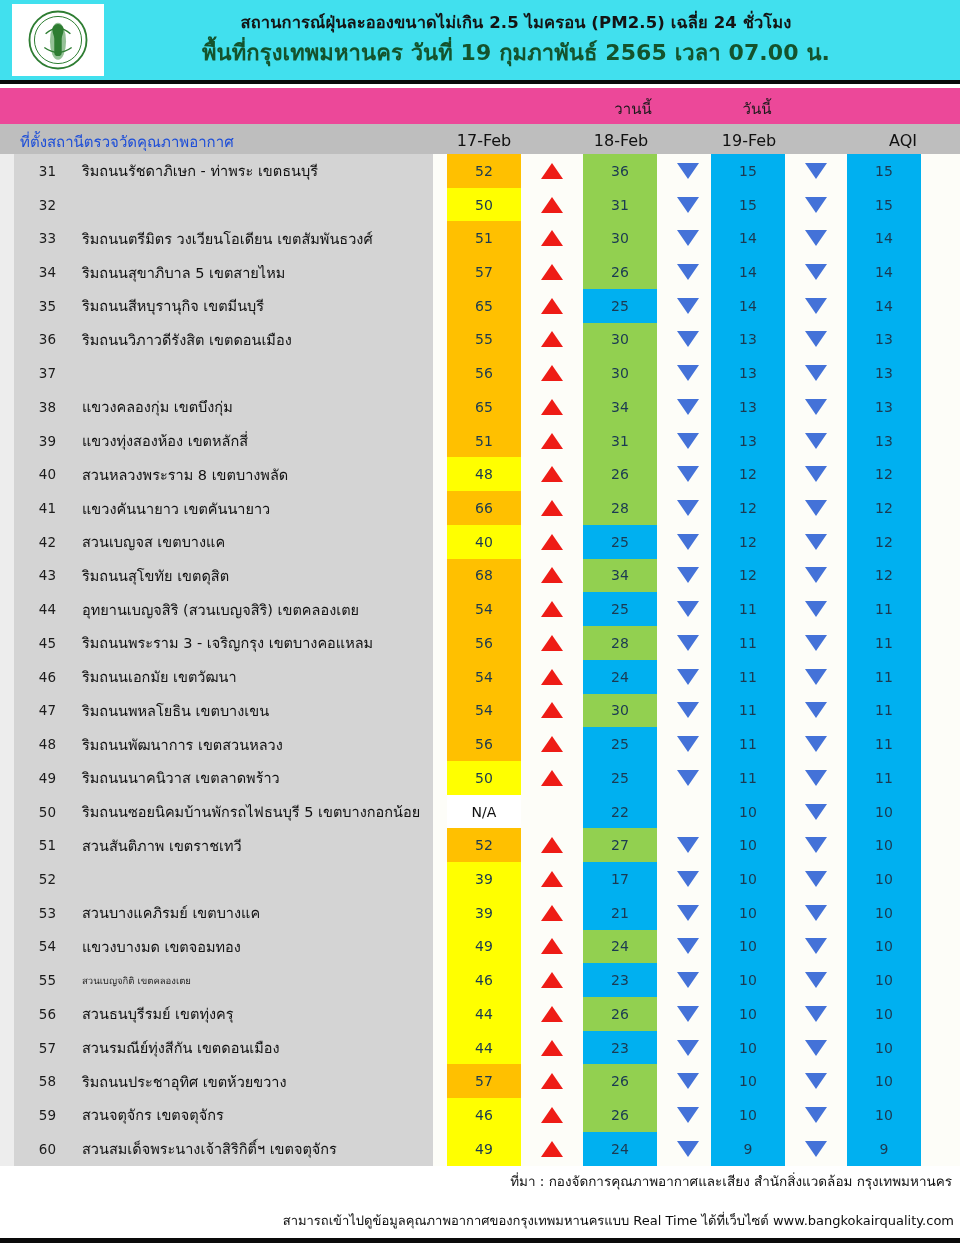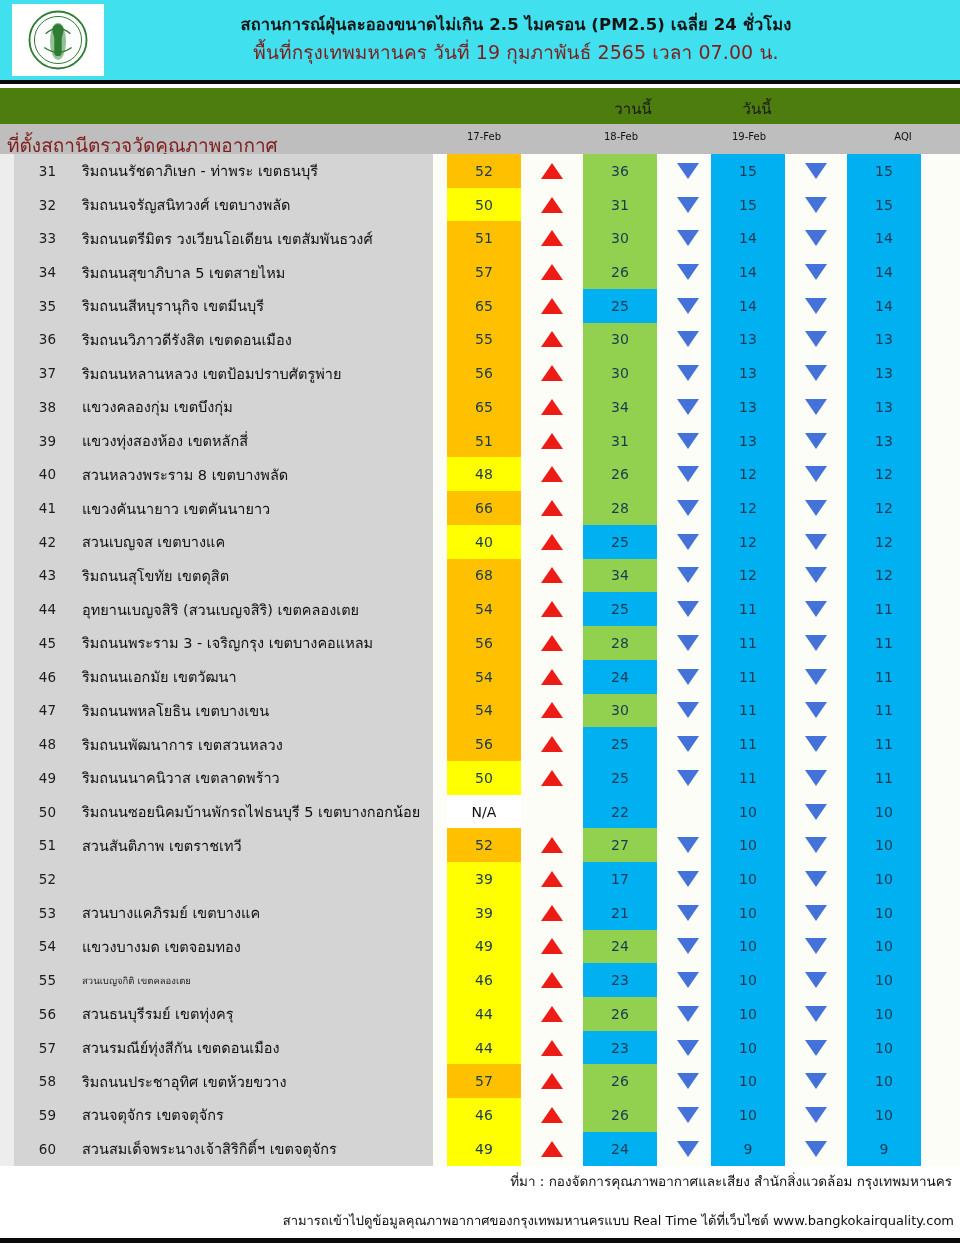--- a/index.html
+++ b/index.html
@@ -22,47 +22,47 @@
     width: 92px; height: 72px; margin-left: 12px; background: #ffffff;
     display:flex; align-items:center; justify-content:center; flex: 0 0 auto;
   }
   .seal { width: 62px; height: 62px; display:block; }
   .titles { flex: 1; text-align: center; padding-right: 60px; margin-left: 28px; }
   .title-line1 {
     font-size: 16.5px; font-weight: 700; color: #141414;
     letter-spacing: .1px; line-height: 1.25; margin-bottom: 5px;
   }
   .title-line2 {
-    font-size: 19px; font-weight: 400; color: #7f1d1d;
+    font-size: 22px; font-weight: 700; color: #14532d;
     letter-spacing: .1px; line-height: 1.25;
   }
 
   
   .grouphdr {
     position: absolute; left: 0; top: 88px; width: 960px; height: 36px;
-    background: #4d7c0f;
+    background: #ec4899;
   }
   .grouphdr span {
     position: absolute; top: 9px; font-size: 15px; color: #1a1a1a;
     font-weight: 500; text-align: center; width: 90px;
   }
   .gh-yesterday { left: 588px; }
   .gh-today     { left: 712px; }
 
   
   .colhdr {
     position: absolute; left: 0; top: 124px; width: 960px; height: 30px;
     background: #BEBEBE;
   }
   .colhdr .h-station {
-    position:absolute; left: 7px; top: 6px; font-size: 19px;
-    font-weight: 500; color: #7f1d1d; white-space: nowrap;
+    position:absolute; left: 20px; top: 6px; font-size: 15px;
+    font-weight: 500; color: #1d4ed8; white-space: nowrap;
   }
   .colhdr .h-date {
-    position:absolute; top: 7px; font-size: 10px; color: #101010;
+    position:absolute; top: 7px; font-size: 16px; color: #101010;
     text-align:center; width: 74px; font-weight: 400;
   }
   .h-d17 { left: 447px; }
   .h-d18 { left: 584px; }
   .h-d19 { left: 712px; }
   .h-aqi { left: 866px; }
 
   
   .tbody {
     position: absolute; left: 0; top: 154px; width: 960px; height: 1012px;
@@ -193,21 +193,20 @@
           <div class="cell c19 bg-cyan">15</div>
           <div class="arrowcell a3">
             <div class="down"></div>
           </div>
           <div class="cell caqi bg-cyan">15</div>
           <div class="sep s-mid1"></div>
         </div>
         <div class="row">
           <div class="sep s-before17"></div>
           <div class="rnum">32</div>
-          <div class="rname">ริมถนนจรัญสนิทวงศ์ เขตบางพลัด</div>
           <div class="cell c17 bg-yellow">50</div>
           <div class="arrowcell a1">
             <div class="up"></div>
           </div>
           <div class="cell c18 bg-green">31</div>
           <div class="arrowcell a2">
             <div class="down"></div>
           </div>
           <div class="cell c19 bg-cyan">15</div>
           <div class="arrowcell a3">
@@ -288,21 +287,20 @@
           <div class="cell c19 bg-cyan">13</div>
           <div class="arrowcell a3">
             <div class="down"></div>
           </div>
           <div class="cell caqi bg-cyan">13</div>
           <div class="sep s-mid1"></div>
         </div>
         <div class="row">
           <div class="sep s-before17"></div>
           <div class="rnum">37</div>
-          <div class="rname">ริมถนนหลานหลวง เขตป้อมปราบศัตรูพ่าย</div>
           <div class="cell c17 bg-orange">56</div>
           <div class="arrowcell a1">
             <div class="up"></div>
           </div>
           <div class="cell c18 bg-green">30</div>
           <div class="arrowcell a2">
             <div class="down"></div>
           </div>
           <div class="cell c19 bg-cyan">13</div>
           <div class="arrowcell a3">

